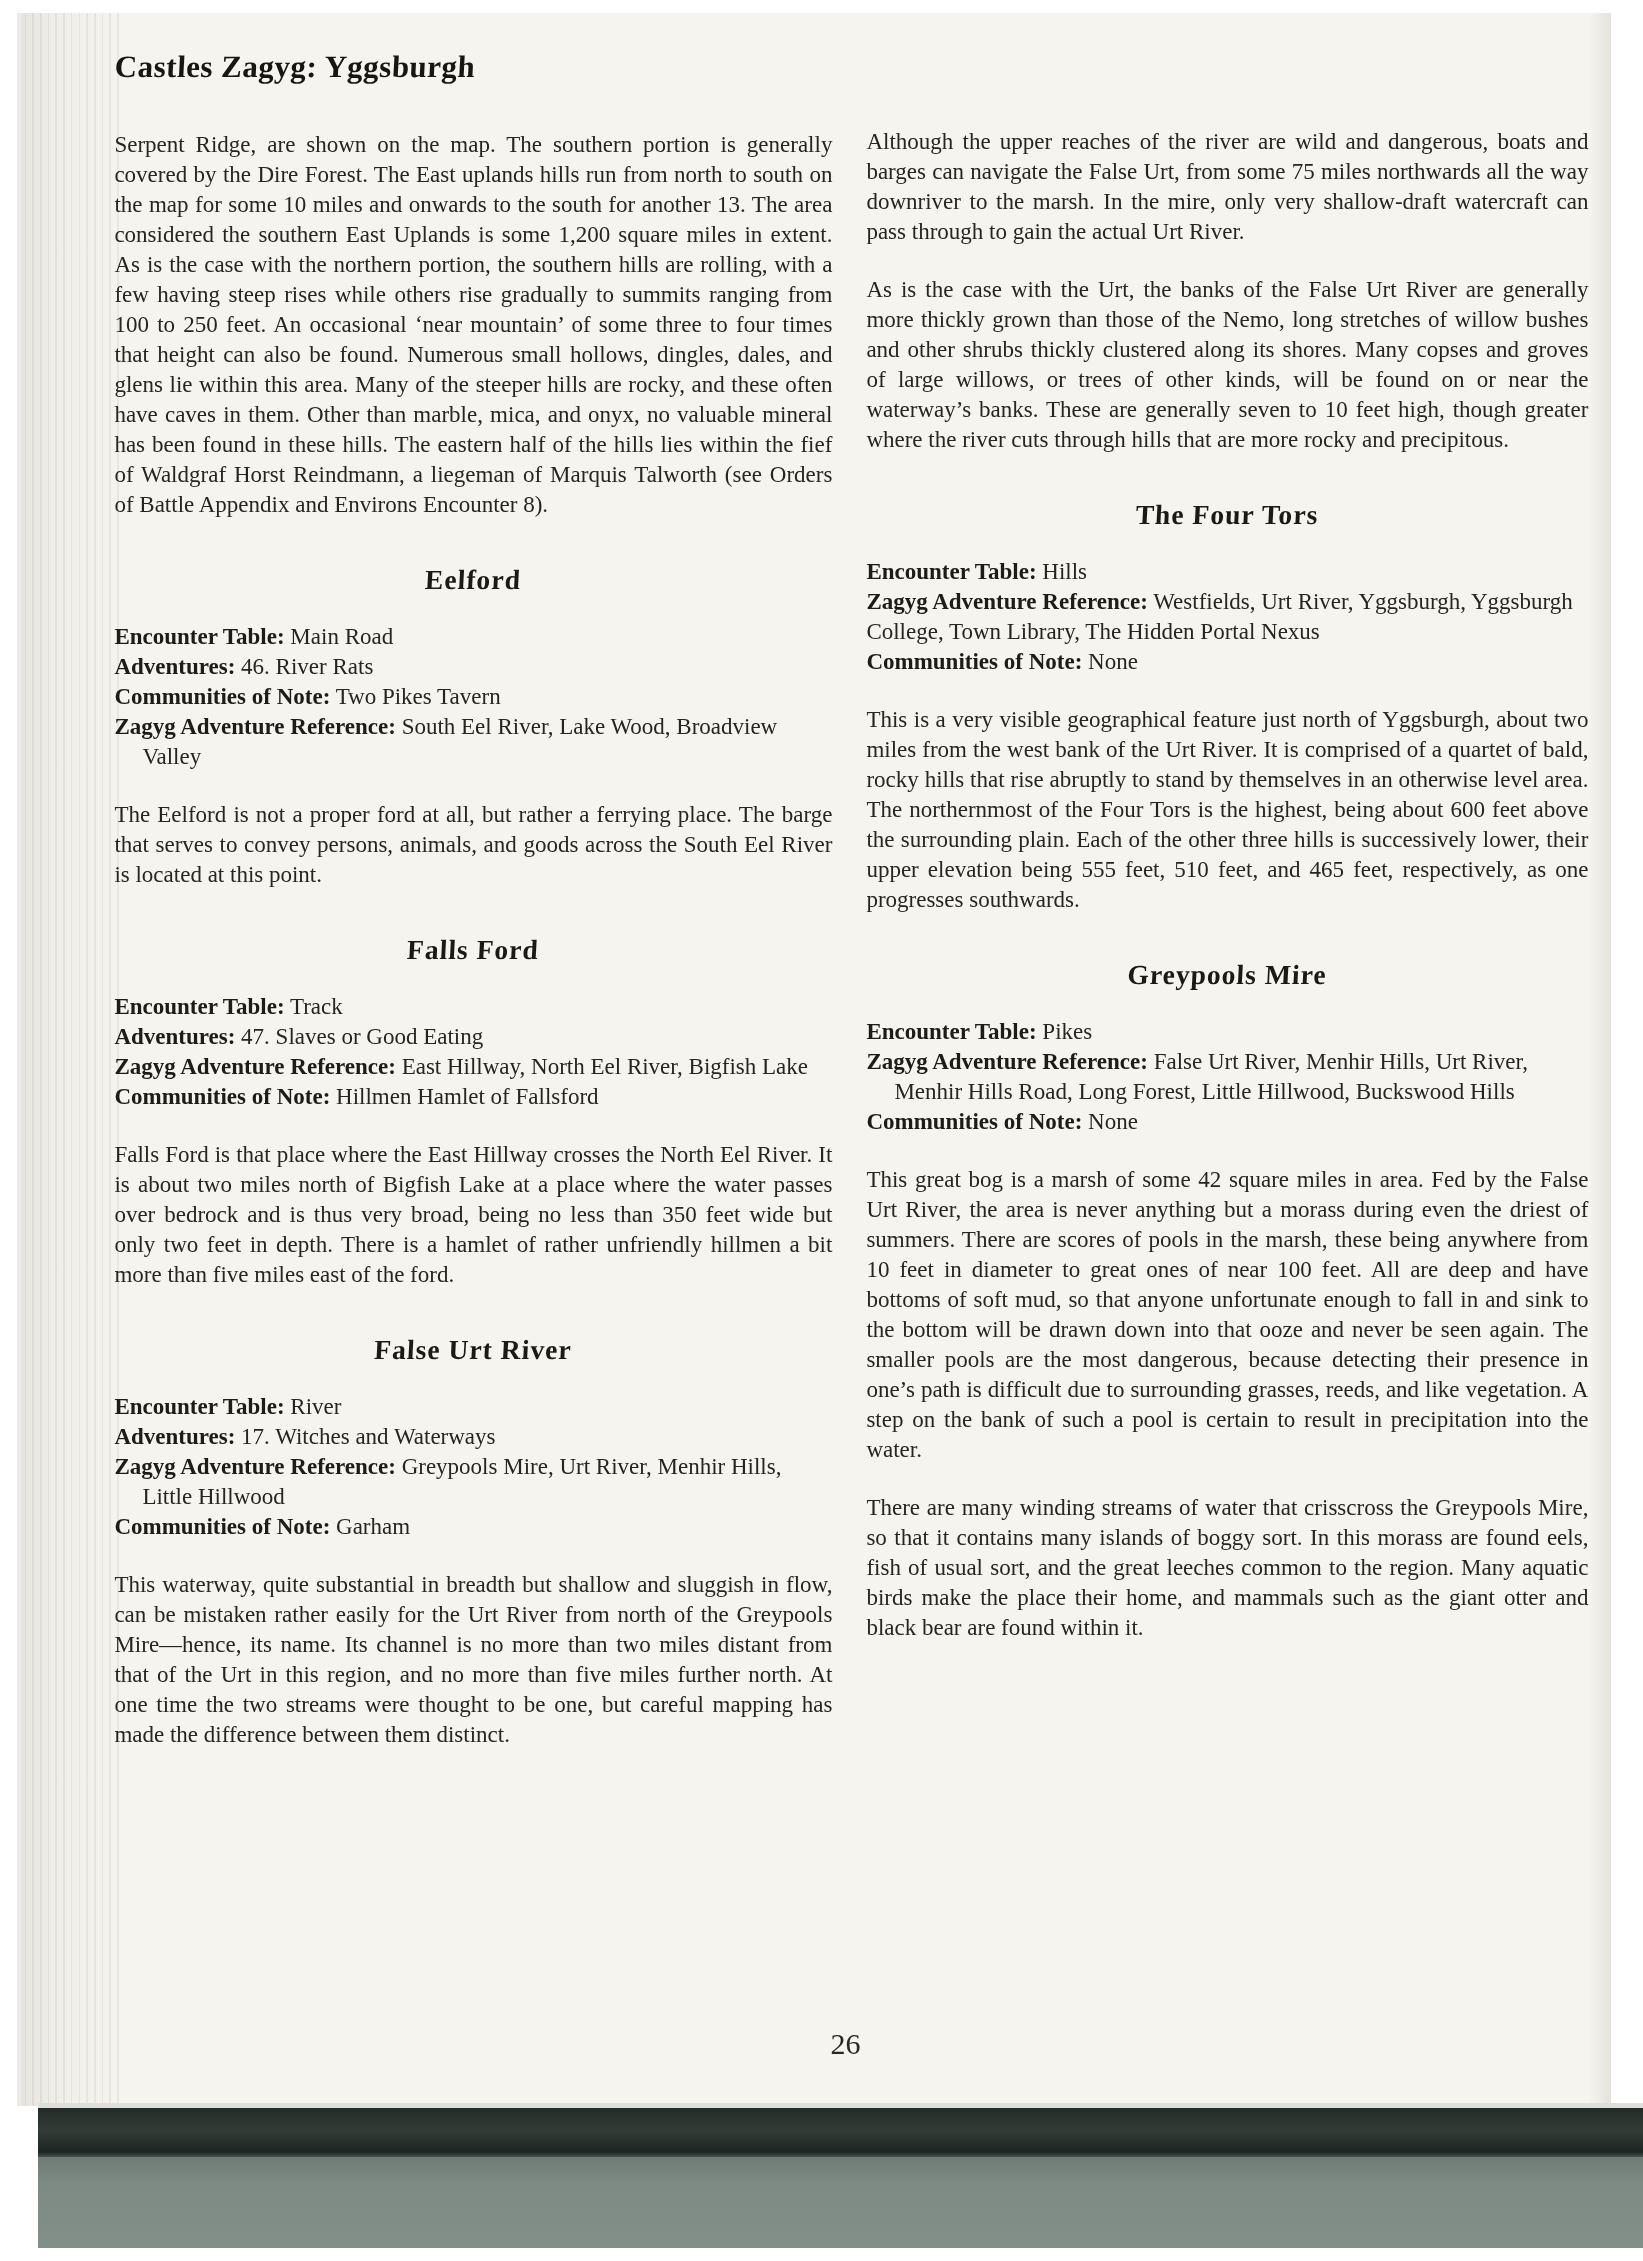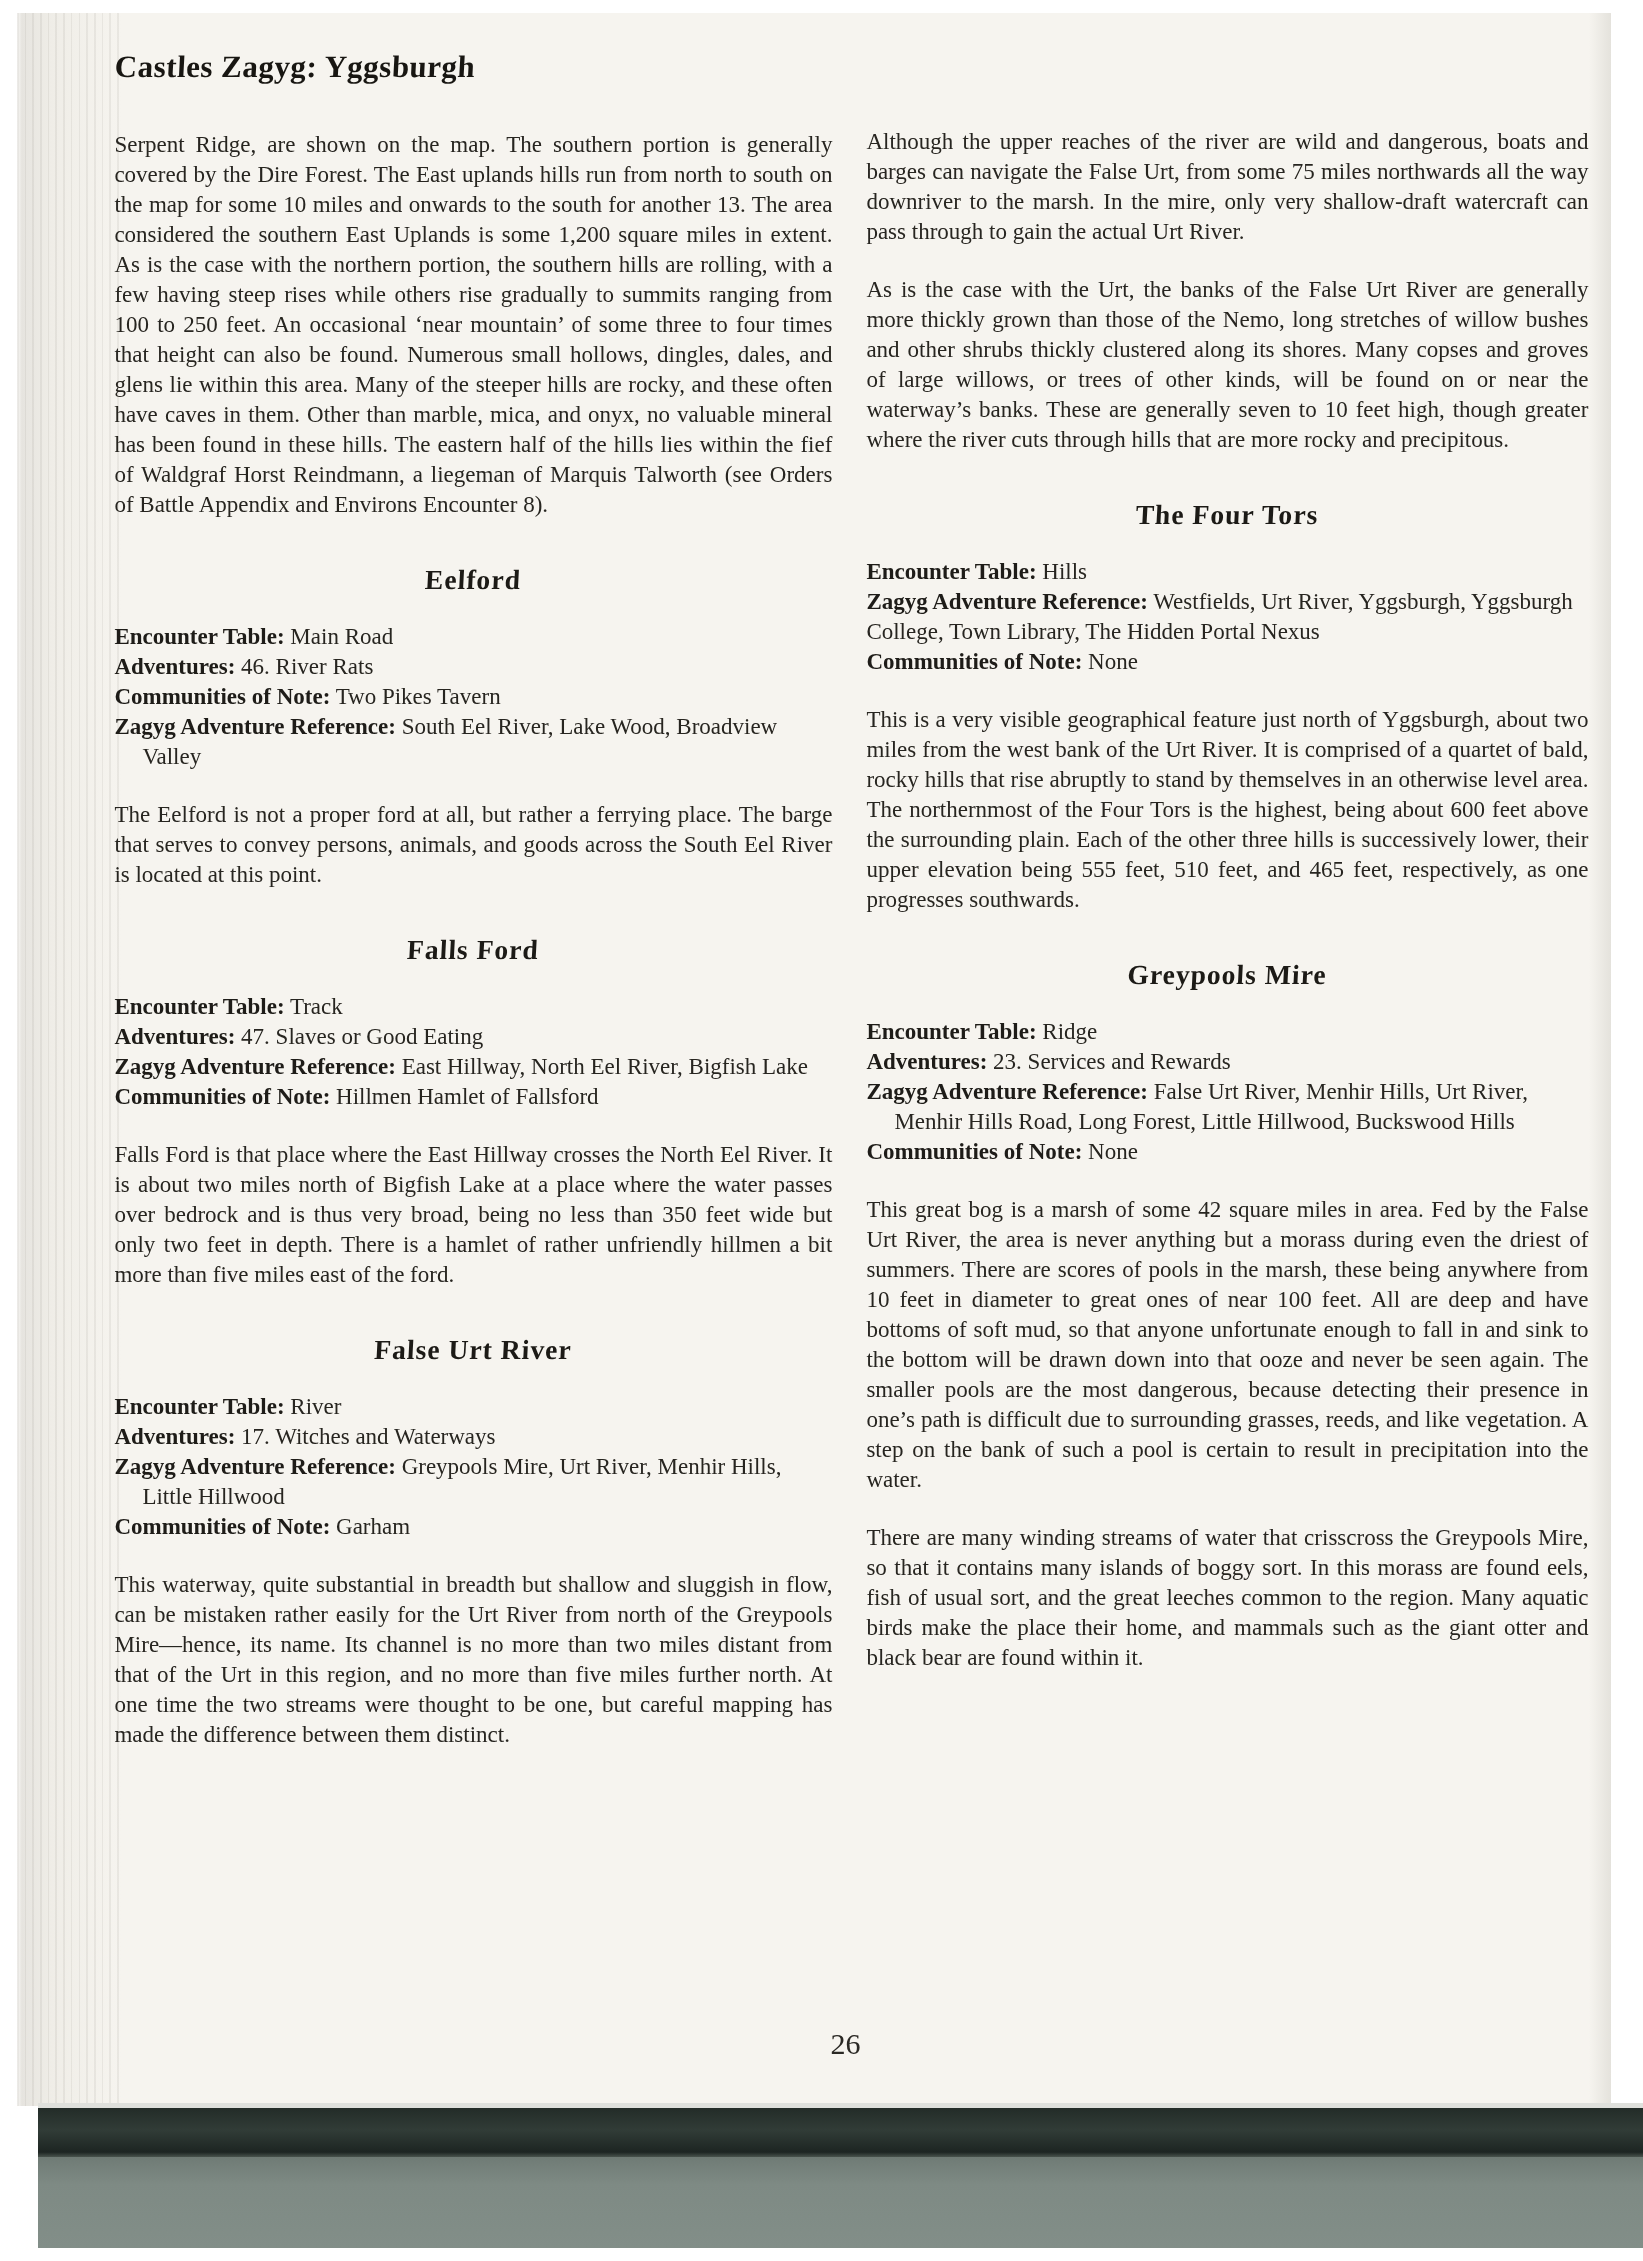--- a/index.html
+++ b/index.html
@@ -107,22 +107,21 @@
         <p class="para">As is the case with the Urt, the banks of the False Urt River are generally more thickly grown than those of the Nemo, long stretches of willow bushes and other shrubs thickly clustered along its shores. Many copses and groves of large willows, or trees of other kinds, will be found on or near the waterway’s banks. These are generally seven to 10 feet high, though greater where the river cuts through hills that are more rocky and precipitous.</p>
         <div class="section-heading">The Four Tors</div>
         <div class="fields">
           <div class="field hang"><span class="label">Encounter Table:</span><span class="value"> Hills</span></div>
           <div class="field"><span class="label">Zagyg Adventure Reference:</span><span class="value"> Westfields, Urt River, Yggsburgh, Yggsburgh College, Town Library, The Hidden Portal Nexus</span></div>
           <div class="field hang"><span class="label">Communities of Note:</span><span class="value"> None</span></div>
         </div>
         <p class="para">This is a very visible geographical feature just north of Yggsburgh, about two miles from the west bank of the Urt River. It is comprised of a quartet of bald, rocky hills that rise abruptly to stand by themselves in an otherwise level area. The northernmost of the Four Tors is the highest, being about 600 feet above the surrounding plain. Each of the other three hills is successively lower, their upper elevation being 555 feet, 510 feet, and 465 feet, respectively, as one progresses southwards.</p>
         <div class="section-heading">Greypools Mire</div>
         <div class="fields">
-          <div class="field hang"><span class="label">Encounter Table:</span><span class="value"> Ridge</span></div>
-          <div class="field hang"><span class="label">Adventures:</span><span class="value"> 23. Services and Rewards</span></div>
+          <div class="field hang"><span class="label">Encounter Table:</span><span class="value"> Pikes</span></div>
           <div class="field hang"><span class="label">Zagyg Adventure Reference:</span><span class="value"> False Urt River, Menhir Hills, Urt River, Menhir Hills Road, Long Forest, Little Hillwood, Buckswood Hills</span></div>
           <div class="field hang"><span class="label">Communities of Note:</span><span class="value"> None</span></div>
         </div>
         <p class="para">This great bog is a marsh of some 42 square miles in area. Fed by the False Urt River, the area is never anything but a morass during even the driest of summers. There are scores of pools in the marsh, these being anywhere from 10 feet in diameter to great ones of near 100 feet. All are deep and have bottoms of soft mud, so that anyone unfortunate enough to fall in and sink to the bottom will be drawn down into that ooze and never be seen again. The smaller pools are the most dangerous, because detecting their presence in one’s path is difficult due to surrounding grasses, reeds, and like vegetation. A step on the bank of such a pool is certain to result in precipitation into the water.</p>
         <p class="para">There are many winding streams of water that crisscross the Greypools Mire, so that it contains many islands of boggy sort. In this morass are found eels, fish of usual sort, and the great leeches common to the region. Many aquatic birds make the place their home, and mammals such as the giant otter and black bear are found within it.</p>
       </div>
   </div>
 
   <div class="page-number">26</div>
 

